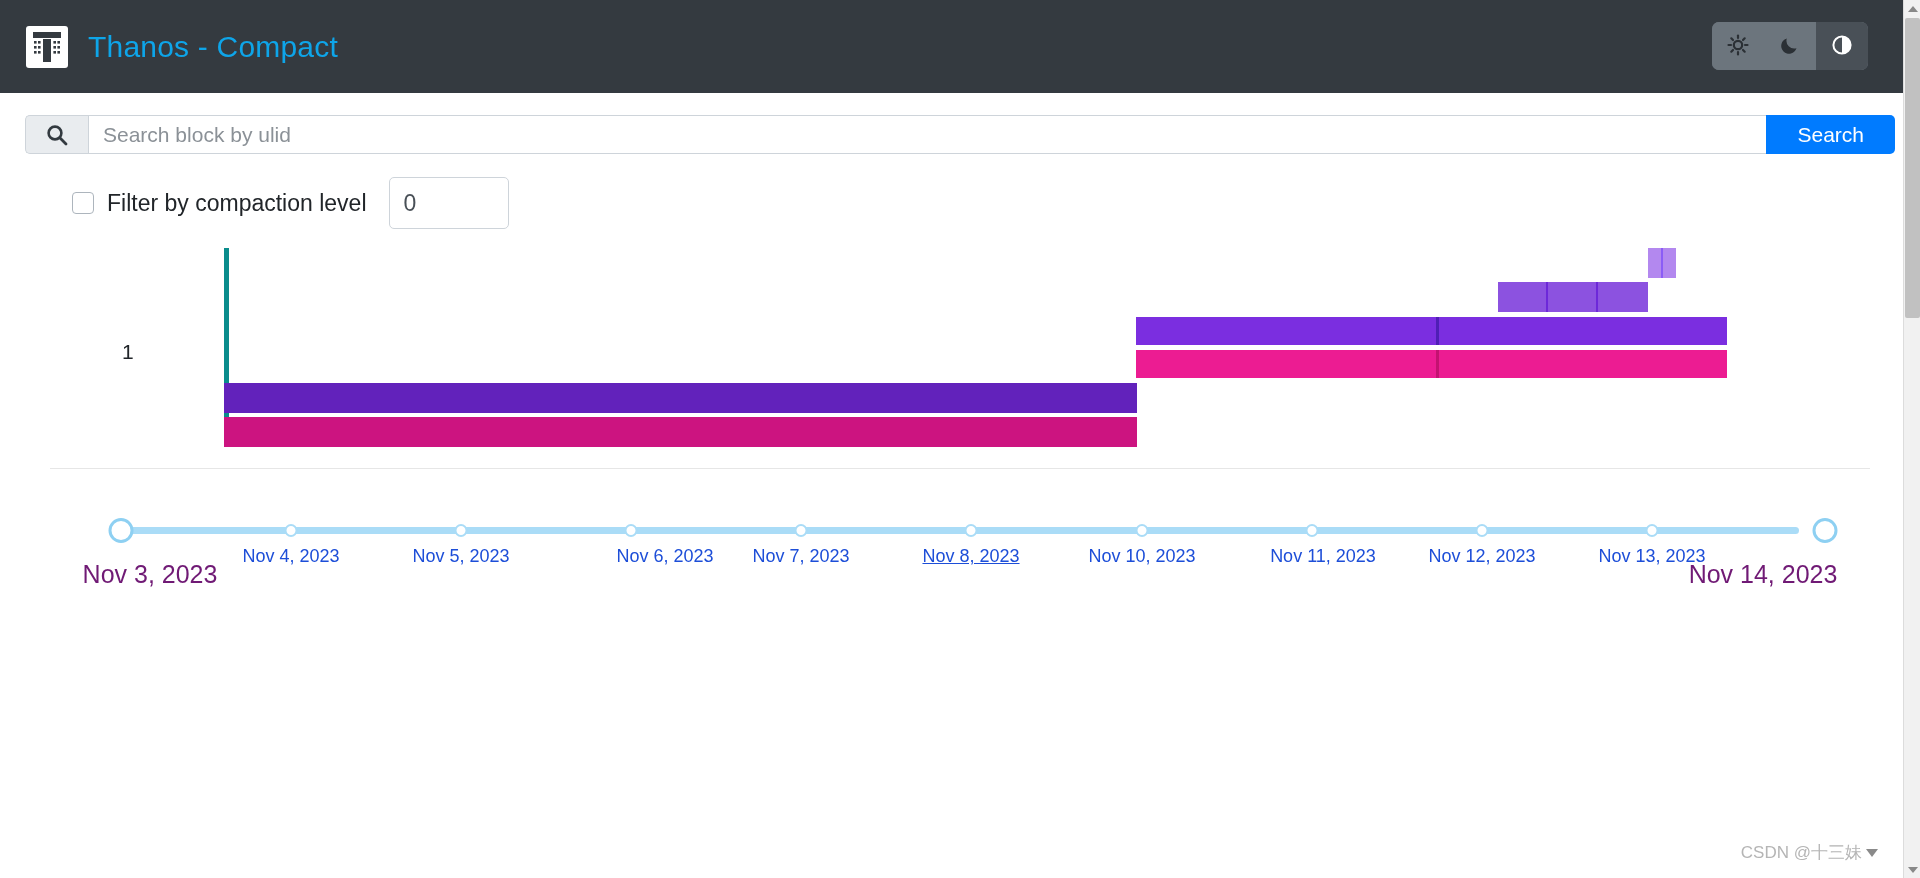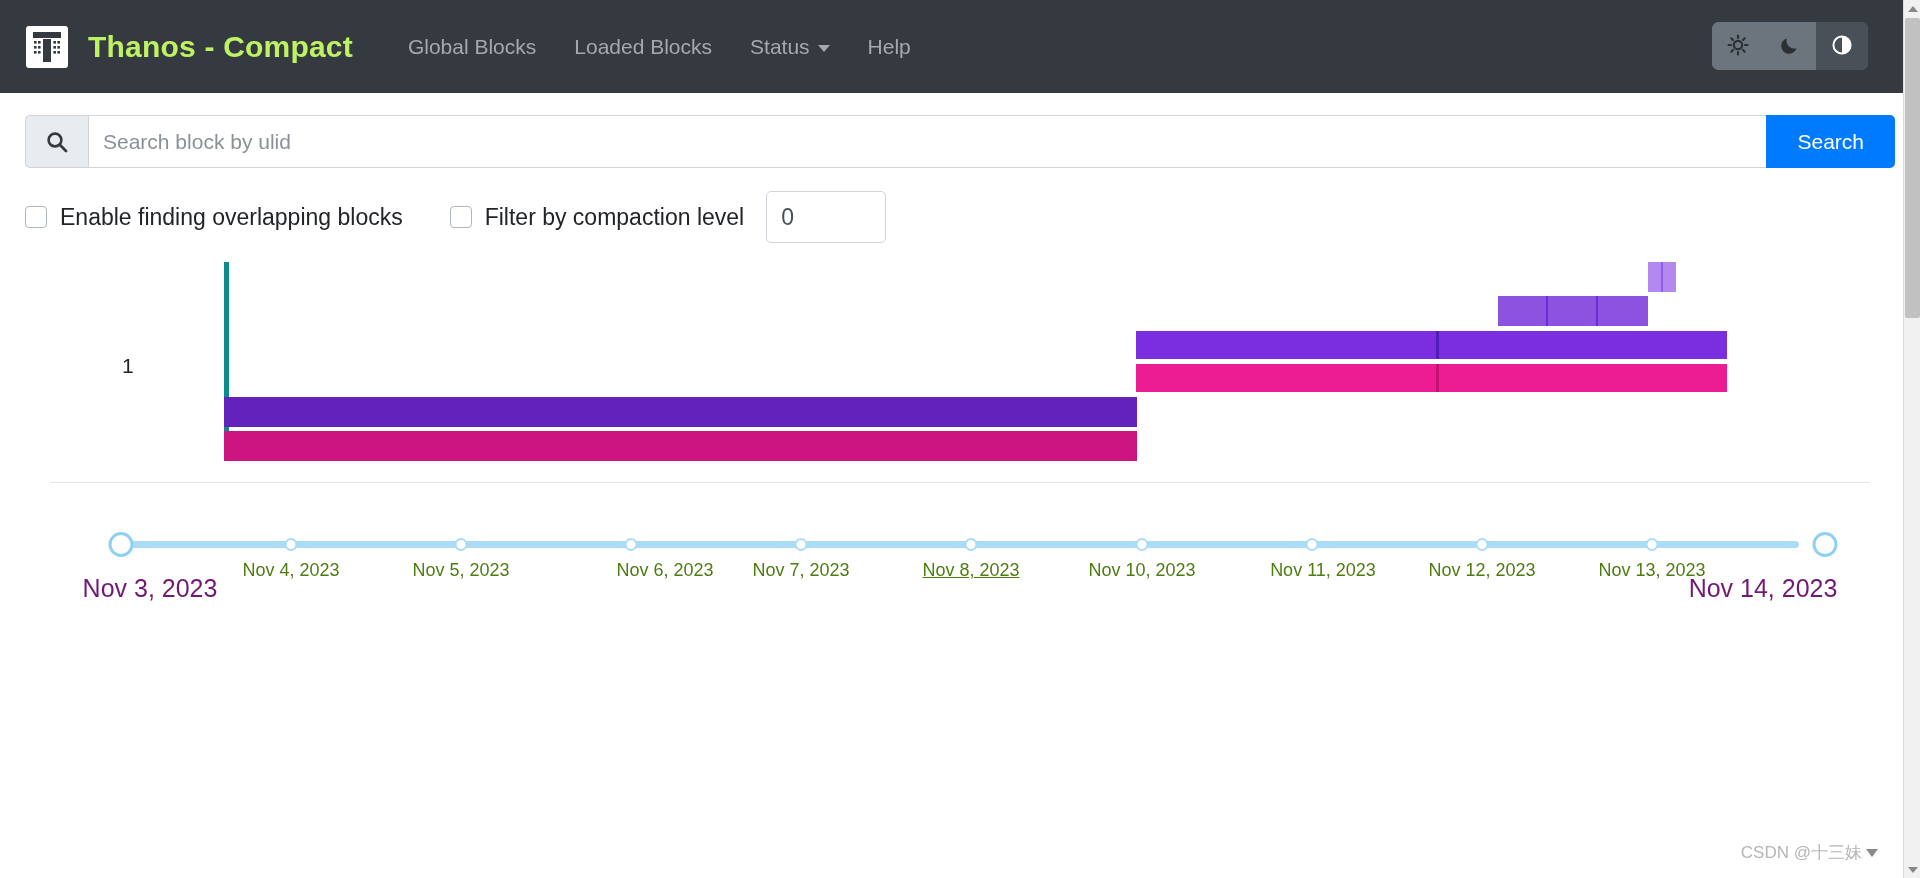--- a/index.html
+++ b/index.html
@@ -29,23 +29,23 @@
     margin-right: 36px;
   }
   .brand-logo {
     width: 42px; height: 42px;
     background: #ffffff;
     border-radius: 3px;
     display: flex; align-items: center; justify-content: center;
   }
   .brand-logo svg { display: block; }
   .brand-title {
-    color: #bef264;
+    color: #0ea5e9;
     font-size: 30px;
-    font-weight: 700;
+    font-weight: 400;
     letter-spacing: .2px;
     white-space: nowrap;
   }
   .nav-links {
     display: flex;
     align-items: center;
     gap: 0px;
   }
   .nav-link {
     color: #a5a9af;
@@ -86,21 +86,21 @@
     cursor: pointer;
     color: #2b3035;
   }
   .theme-btn.active { background: #495057; color: #ffffff; }
 
   
   .content { padding: 0 25px; }
   .search-row {
     display: flex;
     margin-top: 22px;
-    height: 53px;
+    height: 39px;
   }
   .search-icon-box {
     width: 63px;
     background: #e9ecef;
     border: 1px solid #ced4da;
     border-right: none;
     border-radius: 5px 0 0 5px;
     display: flex; align-items: center; justify-content: center;
     color: #333a40;
   }
@@ -223,21 +223,21 @@
     border-radius: 50%;
     background: #ffffff;
     border: 3px solid #8ed0f2;
     transform: translateX(-50%);
     cursor: pointer;
   }
   .tick-label {
     position: absolute;
     top: 54px;
     font-size: 18px;
-    color: #4d7c0f;
+    color: #1d4ed8;
     white-space: nowrap;
     transform: translateX(-50%);
   }
   .tick-label.edge {
     font-size: 25px;
     color: #701a75;
     top: 68px;
   }
 
   
@@ -316,35 +316,20 @@
           <rect x="21.4" y="15" width="2.6" height="2.6"></rect>
             <rect x="25.4" y="15" width="2.6" height="2.6"></rect>
           <rect x="21.4" y="20" width="2.6" height="2.6"></rect>
             <rect x="25.4" y="20" width="2.6" height="2.6"></rect>
         </g>
       </svg>
     </span>
     <span class="brand-title">Thanos - Compact</span>
   </div>
 
-  <div class="nav-links">
-    <a class="nav-link" href="#">
-      <span>Global Blocks</span>
-    </a>
-    <a class="nav-link" href="#">
-      <span>Loaded Blocks</span>
-    </a>
-    <a class="nav-link" href="#">
-      <span>Status</span>
-      <i class="caret"></i>
-    </a>
-    <a class="nav-link" href="#">
-      <span>Help</span>
-    </a>
-  </div>
 
   <div class="theme-group">
     <button class="theme-btn">
       <span>
         <svg width="22" height="22" viewBox="0 0 22 22">
           <circle cx="11" cy="11" r="4.2" fill="none" stroke="#2b3035" stroke-width="2.2"></circle>
           <g stroke="#2b3035" stroke-width="2.2" stroke-linecap="round">
             <line x1="11" y1="1.5" x2="11" y2="4"></line>
               <line x1="11" y1="18" x2="11" y2="20.5"></line>
             <line x1="1.5" y1="11" x2="4" y2="11"></line>
@@ -382,24 +367,20 @@
       <svg width="24" height="24" viewBox="0 0 24 24">
         <circle cx="10" cy="10" r="6.4" fill="none" stroke="#333a40" stroke-width="2.6"></circle>
         <line x1="14.8" y1="14.8" x2="21" y2="21" stroke="#333a40" stroke-width="2.8" stroke-linecap="round"></line>
       </svg>
     </span>
     <input class="search-input" type="text" placeholder="Search block by ulid" style="">
     <button class="search-btn">Search</button>
   </div>
 
   <div class="filter-row">
-    <div class="check-group">
-      <span class="check-box"></span>
-      <span class="check-label">Enable finding overlapping blocks</span>
-    </div>
     <span class="gap-2"></span>
     <div class="check-group">
       <span class="check-box"></span>
       <span class="check-label">Filter by compaction level</span>
       <input class="level-input" type="text" value="0" style="">
     </div>
   </div>
 
   <div class="chart-wrap">
     <div class="y-label" style="left:97px; top:100px;">1</div>

